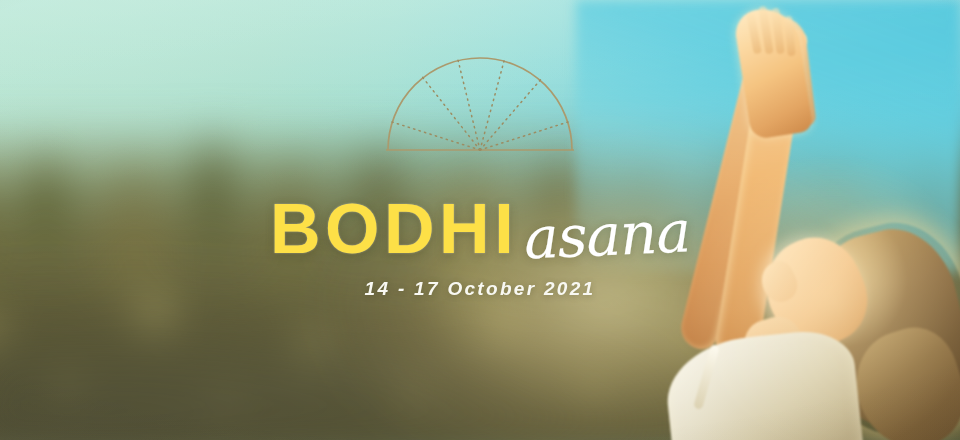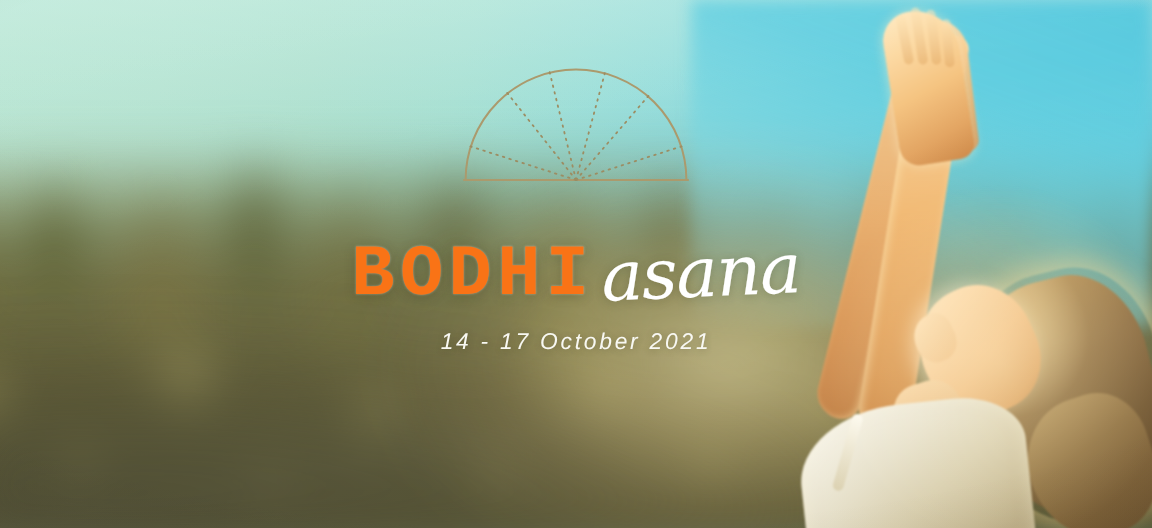--- a/index.html
+++ b/index.html
@@ -309,26 +309,26 @@
     text-align:center;
   }
   .title-row{
     display:flex;
     align-items:baseline;
     justify-content:center;
     gap:6px;
     white-space:nowrap;
   }
   .title-main{
-    font-family:Liberation Mono, monospace;
+    font-family:Liberation Sans, sans-serif;
     font-weight:700;
-    font-size:60px;
+    font-size:70px;
     line-height:.96;
     letter-spacing:4.5px;
-    color:#f97316;
+    color:#fde047;
     text-shadow:0 2px 10px rgba(60,60,30,.30), 0 0 2px rgba(255,255,255,.5);
   }
   .title-script{
     font-family:"DejaVu Serif", serif;
     font-style:italic;
     font-weight:400;
     font-size:58px;
     line-height:1;
     letter-spacing:-1px;
     color:#ffffff;
@@ -342,21 +342,21 @@
     font-weight:300;
     font-size:27px;
     letter-spacing:7.5px;
     color:#ffffff;
     text-shadow:0 1px 7px rgba(60,60,30,.30);
   }
   .dateline{
     margin-top:15px;
     font-family:"Liberation Sans", sans-serif;
     font-style:italic;
-    font-weight:400;
+    font-weight:700;
     font-size:19px;
     letter-spacing:2.3px;
     color:#f8f8f2;
     text-shadow:0 1px 6px rgba(60,60,30,.32);
   }
 </style>
 </head>
 <body>
 
 <div class="banner">

